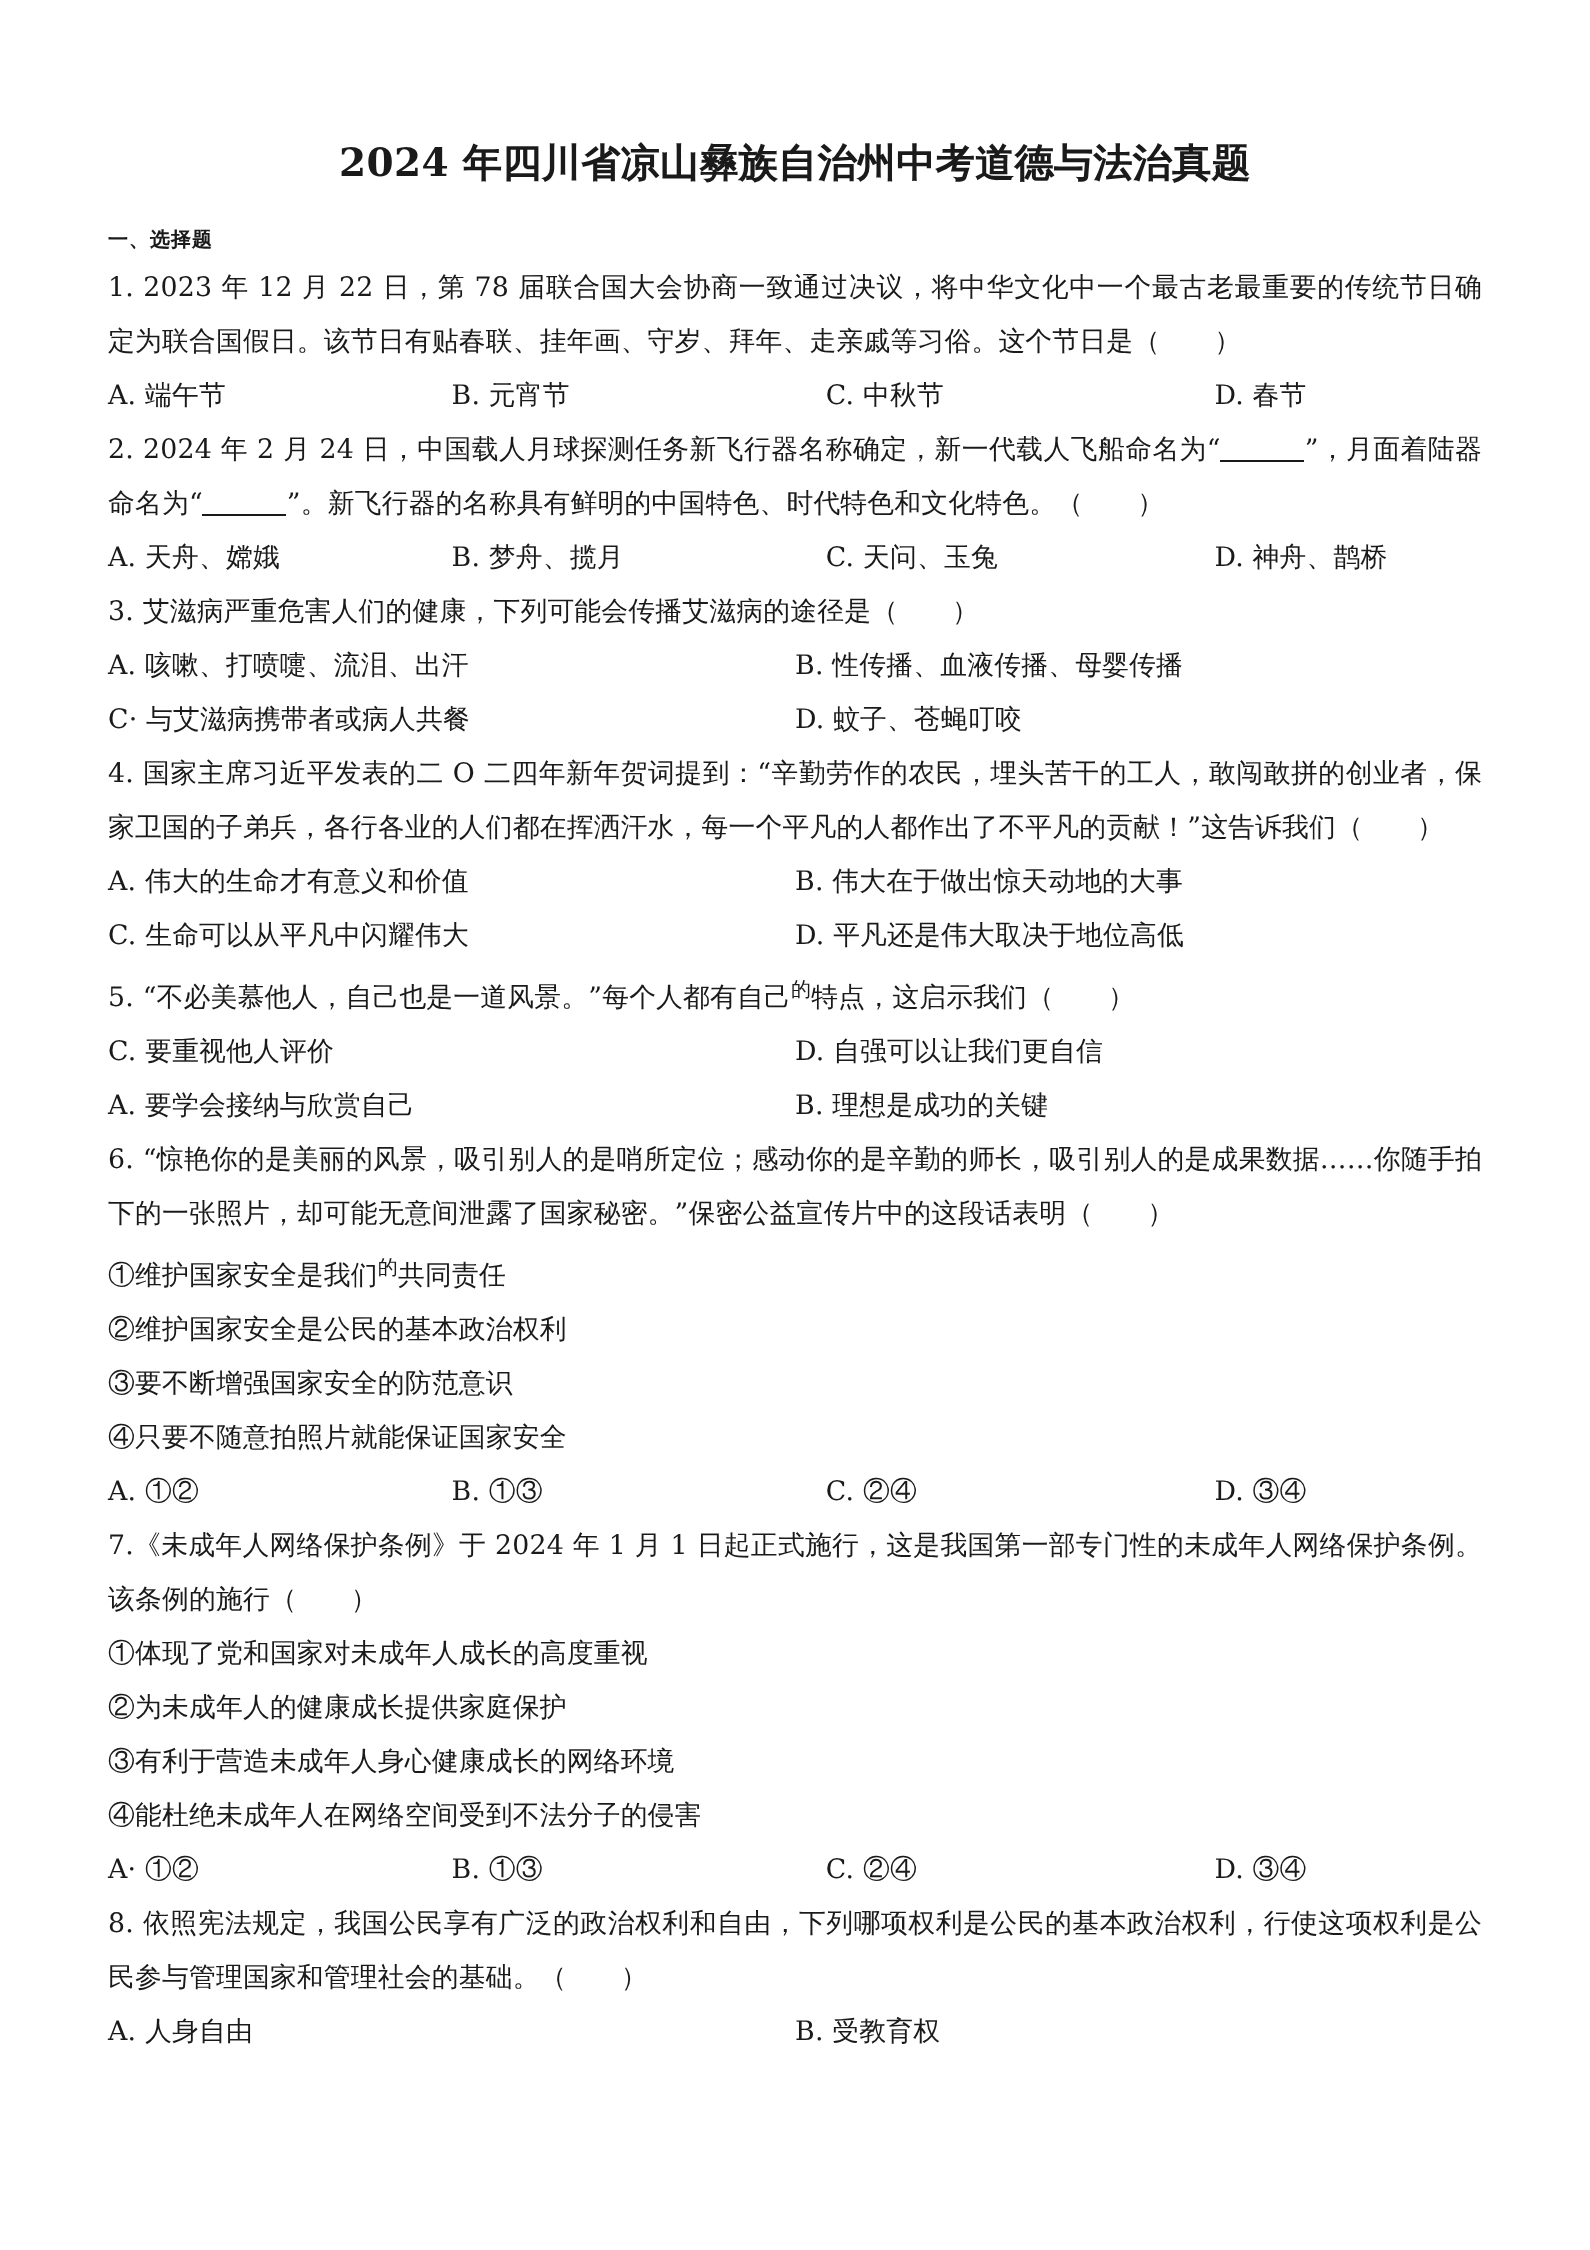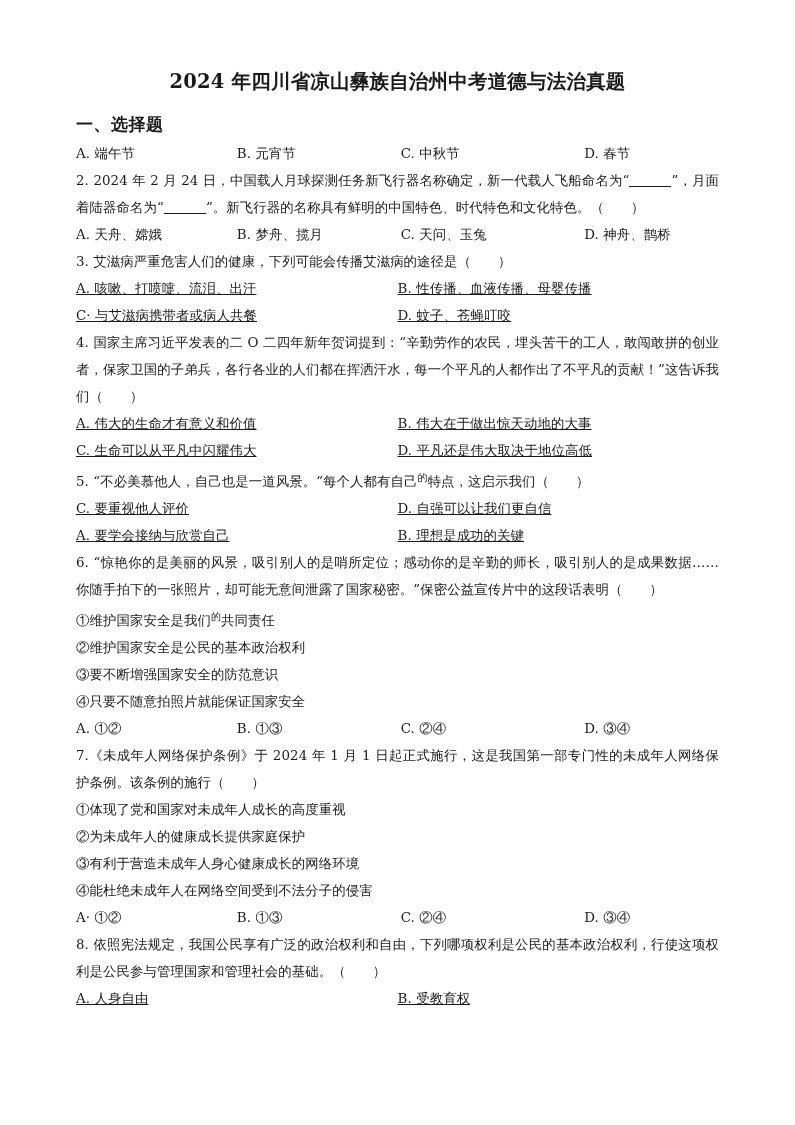--- a/index.html
+++ b/index.html
@@ -14,38 +14,38 @@
     overflow: hidden;
     font-family: "DejaVu Serif", "Liberation Serif", serif;
     color: #1a1a1a;
     -webkit-font-smoothing: antialiased;
   }
   .page {
     position: relative;
     width: 795px;
     height: 1125px;
     box-sizing: border-box;
-    padding: 0 76px;
+    padding: 0 54px;
   }
 
   
   .doc-title {
     margin: 0;
     padding-top: 68px;
     text-align: center;
     font-size: 19.5px;
     font-weight: bold;
     letter-spacing: 0.2px;
     line-height: 1.4;
     white-space: nowrap;
   }
 
   .section-head {
     margin: 18px 0 4px 0;
-    font-size: 17px;
+    font-size: 10px;
     font-weight: bold;
     letter-spacing: 0.5px;
   }
 
   
   .question {
     margin: 0;
     padding: 0;
   }
   .stem,
@@ -67,29 +67,28 @@
   
   .opt-row {
     display: flex;
     width: 100%;
     justify-content: space-between;
   }
   .opt-row.cols-2 .opt-cell {
     flex: 0 0 50%;
     box-sizing: border-box;
     padding-right: 6px;
-    text-decoration: underline;
   }
   .opt-row.cols-4 .opt-cell {
     box-sizing: border-box;
     padding-right: 6px;
   }
   .opt-row.cols-4 .opt-cell:nth-child(1) { flex: 0 0 25%; }
   .opt-row.cols-4 .opt-cell:nth-child(2) { flex: 0 0 25.5%; }
-  .opt-row.cols-4 .opt-cell:nth-child(3) { flex: 0 0 24.5%; }
+  .opt-row.cols-4 .opt-cell:nth-child(3) { flex: 0 0 24.5%; margin-left: 12px; }
   .opt-row.cols-4 .opt-cell:nth-child(4) { flex: 0 0 25%; margin-left: 26px; }
   .opt-cell {
     white-space: nowrap;
   }
 
   
   .blank {
     display: inline-block;
     width: 42px;
     border-bottom: 1px solid #1a1a1a;
@@ -104,20 +103,21 @@
 </head>
 <body>
 
 <div class="page">
 
   <h1 class="doc-title">2024 年四川省凉山彝族自治州中考道德与法治真题</h1>
 
   <div class="section-head">一、选择题</div>
 
   <div class="question">
+    <div class="stem">1. 2023 年 12 月 22 日，第 78 届联合国大会协商一致通过决议，将中华文化中一个最古老最重要的传统节日确定为联合国假日。该节日有贴春联、挂年画、守岁、拜年、走亲戚等习俗。这个节日是（　　）</div>
     <div class="opt-row cols-4">
       <div class="opt-cell">A. 端午节</div>
       <div class="opt-cell">B. 元宵节</div>
       <div class="opt-cell">C. 中秋节</div>
       <div class="opt-cell">D. 春节</div>
     </div>
   </div>
 
   <div class="question">
     <div class="stem"><span>2. 2024 年 2 月 24 日，中国载人月球探测任务新飞行器名称确定，新一代载人飞船命名为“</span><span class="blank"></span><span>”，月面着陆器命名为“</span><span class="blank"></span><span>”。新飞行器的名称具有鲜明的中国特色、时代特色和文化特色。（　　）</span></div>

